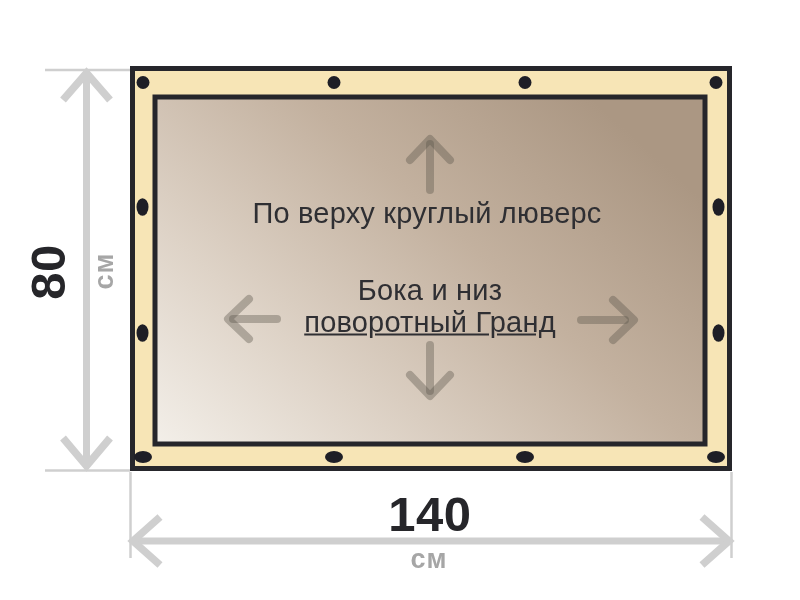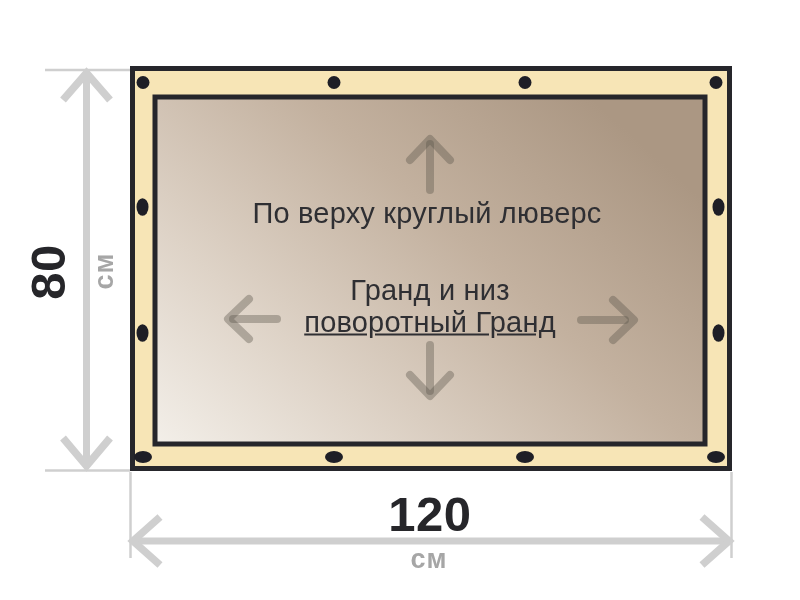--- a/index.html
+++ b/index.html
@@ -76,22 +76,22 @@
     <g stroke="#cfcfcf" fill="none">
       <line x1="130.5" y1="472" x2="130.5" y2="558" stroke-width="2.5"></line>
       <line x1="731.5" y1="472" x2="731.5" y2="558" stroke-width="2.5"></line>
       <line x1="136" y1="541" x2="726" y2="541" stroke-width="7"></line>
       <polyline points="160,517 133,541 160,565" stroke-width="7.5"></polyline>
       <polyline points="702,517 729,541 702,565" stroke-width="7.5"></polyline>
     </g>
   </svg>
 
   <div class="label note" style="left:427px;top:213px;">По верху круглый люверс</div>
-  <div class="label note" style="left:430px;top:290px;">Гранд и низ</div>
+  <div class="label note" style="left:430px;top:290px;">Бока и низ</div>
   <div class="label note" style="left:430px;top:322px;text-decoration:underline;">поворотный Гранд</div>
 
   <div class="label dim-num rot" style="left:48px;top:272px;">80</div>
   <div class="label dim-unit rot" style="left:104px;top:271px;">см</div>
 
-  <div class="label dim-num" style="left:430px;top:514px;">120</div>
+  <div class="label dim-num" style="left:430px;top:514px;">140</div>
   <div class="label dim-unit" style="left:429px;top:559px;">см</div>
 
 </div>
 
 </body></html>

